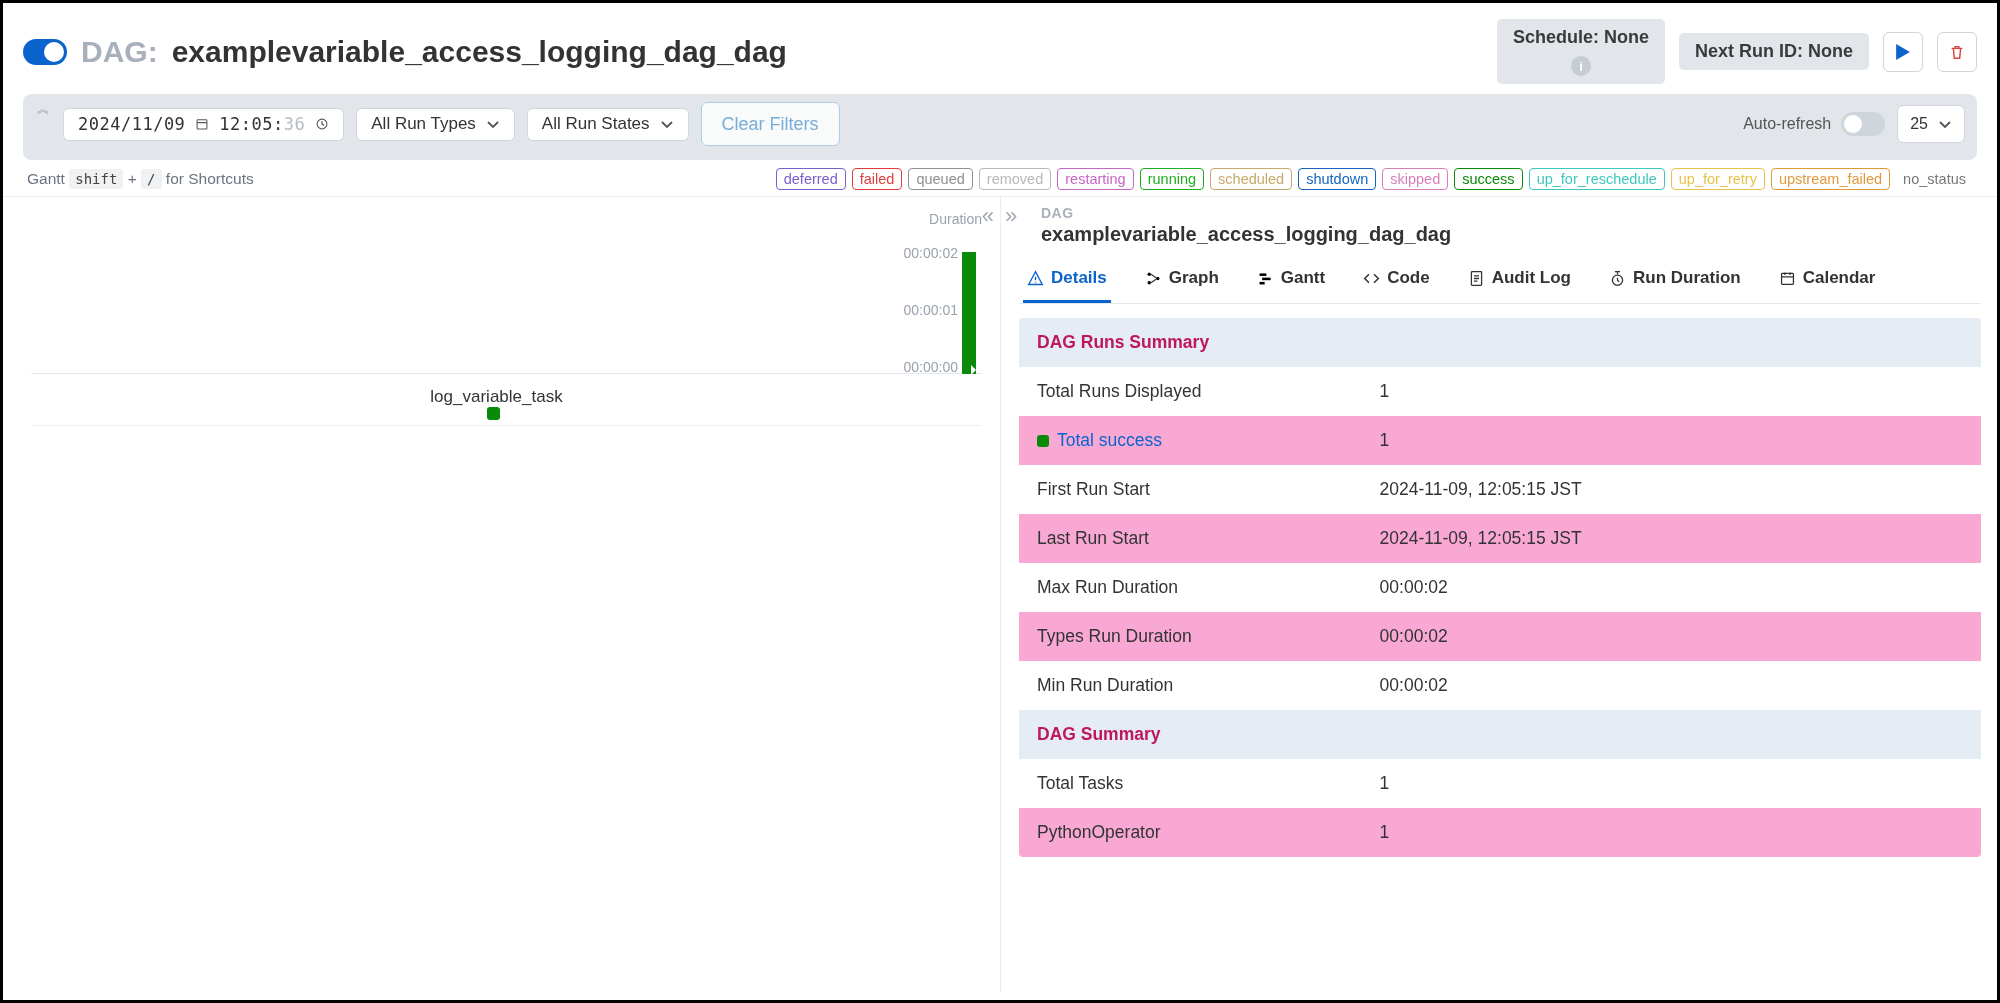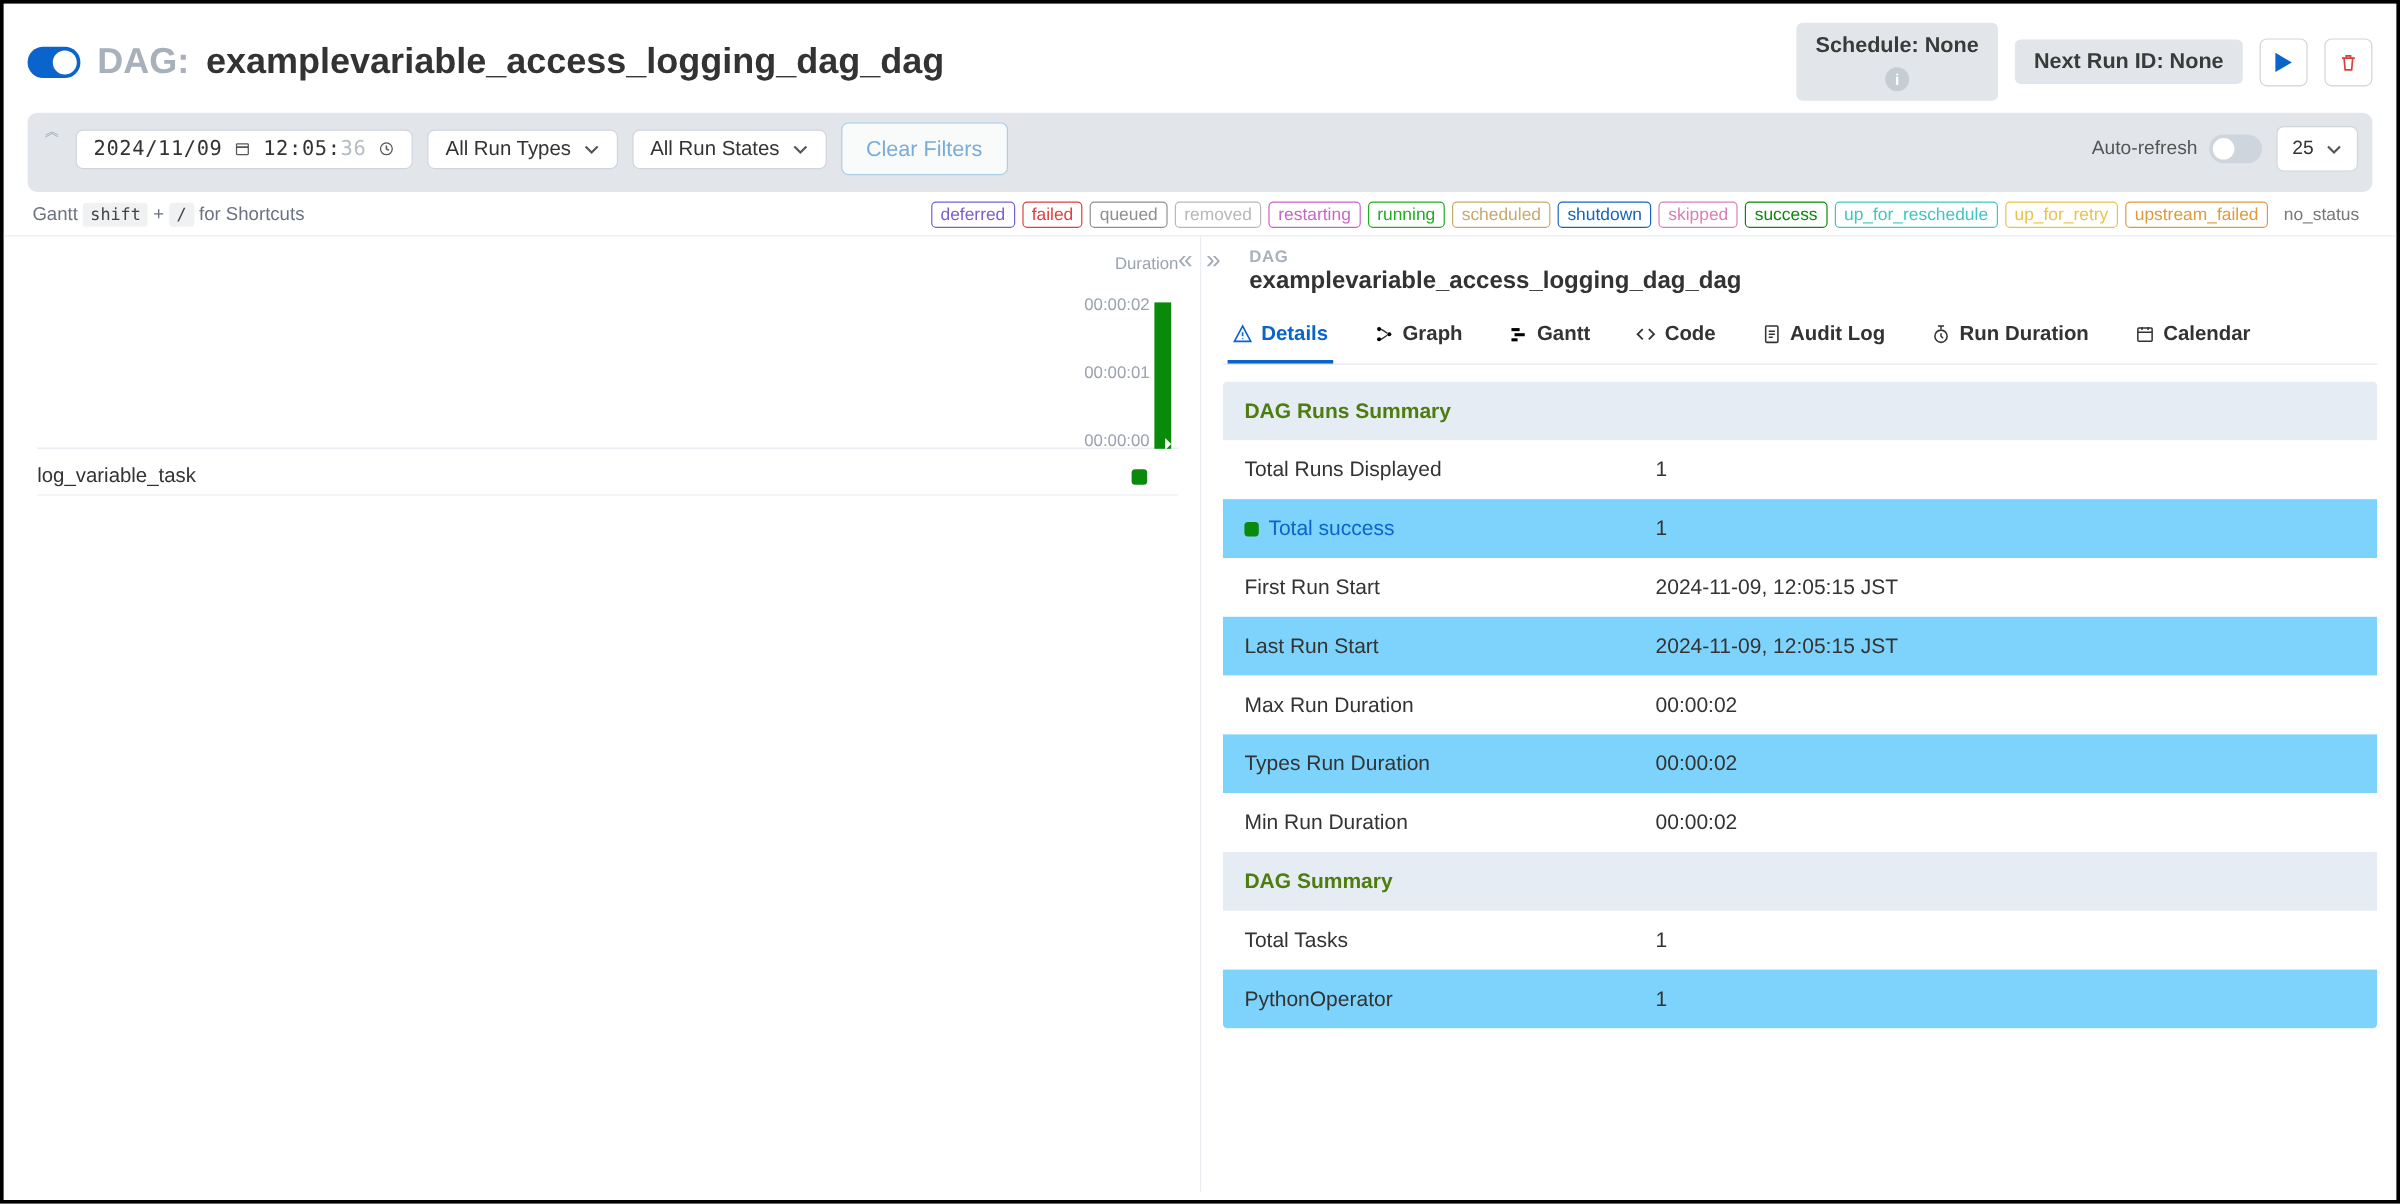--- a/index.html
+++ b/index.html
@@ -36,36 +36,36 @@
 .state-tag { border: 1.5px solid; border-radius: 4px; padding: 2px 7px; font-size: 14.5px; line-height: 1.25; }
 .main { display: flex; border-top: 1px solid #e9edf1; height: calc(100% - 200px); }
 .left { flex: 0 0 50%; position: relative; padding: 10px 18px 0 28px; }
 .grid-collapse { position: absolute; top: 6px; right: 6px; color: #a3abb6; font-size: 22px; cursor: pointer; }
 .chart { position: relative; height: 175px; padding-right: 20px; }
 .chart .dur-label { position: absolute; right: 0; top: 4px; font-size: 14px; color: #9aa2ad; }
 .chart .tick { position: absolute; right: 24px; font-size: 14px; color: #9aa2ad; text-align: right; width: 80px; }
 .chart .bar { position: absolute; right: 6px; bottom: 8px; width: 14px; background: #0a8a0a; }
 .chart .mark { position: absolute; right: 6px; bottom: 7px; width: 0; height: 0; border-top: 5px solid transparent; border-bottom: 5px solid transparent; border-left: 5px solid #fff; }
 .chart .baseline { position: absolute; left: 0; right: 0; border-top: 1px solid #e4e8ed; bottom: 8px; }
-.taskrow { display: flex; align-items: center; justify-content: space-between; padding: 5px 20px 5px 0; border-bottom: 1px solid #ecf0f4; font-size: 17px; color: #333; }
+.taskrow { display: flex; align-items: center; justify-content: space-between; padding: 5px 20px 5px 0; border-bottom: 1px solid #ecf0f4; font-size: 17px; color: #333; flex-direction: column; }
 .taskrow .sq { width: 13px; height: 13px; background: #0a8a0a; border-radius: 3px; margin-right: 6px; }
 .right { flex: 1; border-left: 1px solid #e9edf1; padding: 8px 16px 0 18px; position: relative; overflow-y: hidden; }
 .grid-expand { position: absolute; top: 6px; left: 4px; color: #a3abb6; font-size: 22px; cursor: pointer; }
 .bc { padding-left: 22px; }
 .bc .bc-label { font-size: 14px; font-weight: 600; color: #a9b1bb; letter-spacing: .5px; }
 .bc .bc-name { font-size: 20px; font-weight: 700; color: #333; margin-top: 2px; }
 .tabs { display: flex; gap: 30px; border-bottom: 1px solid #e4e8ed; margin-top: 12px; padding-left: 4px; font-size: 17px; }
 .tab { display: flex; align-items: center; gap: 7px; padding: 10px 4px 12px; color: #333; font-weight: 600; cursor: pointer; border-bottom: 3px solid transparent; }
 .tab.active { color: #0b64cb; border-bottom-color: #0b64cb; }
 .tab svg { width: 17px; height: 17px; }
 .table { margin-top: 14px; border-radius: 4px; overflow: hidden; }
 .trow { display: flex; padding: 14px 18px; font-size: 17.5px; }
-.trow.sechead { background: #e6ecf3; font-weight: 700; color: #4d7c0f; }
+.trow.sechead { background: #e6ecf3; font-weight: 700; color: #be185d; }
 .trow.light { background: #fff; }
-.trow.shade { background: #7dd3fc; }
+.trow.shade { background: #f9a8d4; }
 .trow .k { flex: 0 0 37%; color: #333; display: flex; align-items: center; gap: 8px; }
 .trow .v { color: #333; }
 .trow.link .k, .trow.link { color: #0b64cb; }
 .trow.link .k .dot { width: 12px; height: 12px; background: #0a8a0a; border-radius: 3px; display: inline-block; }
 </style>
 </head>
 <body>
 
 <div class="header">
   <span class="toggle"></span>

